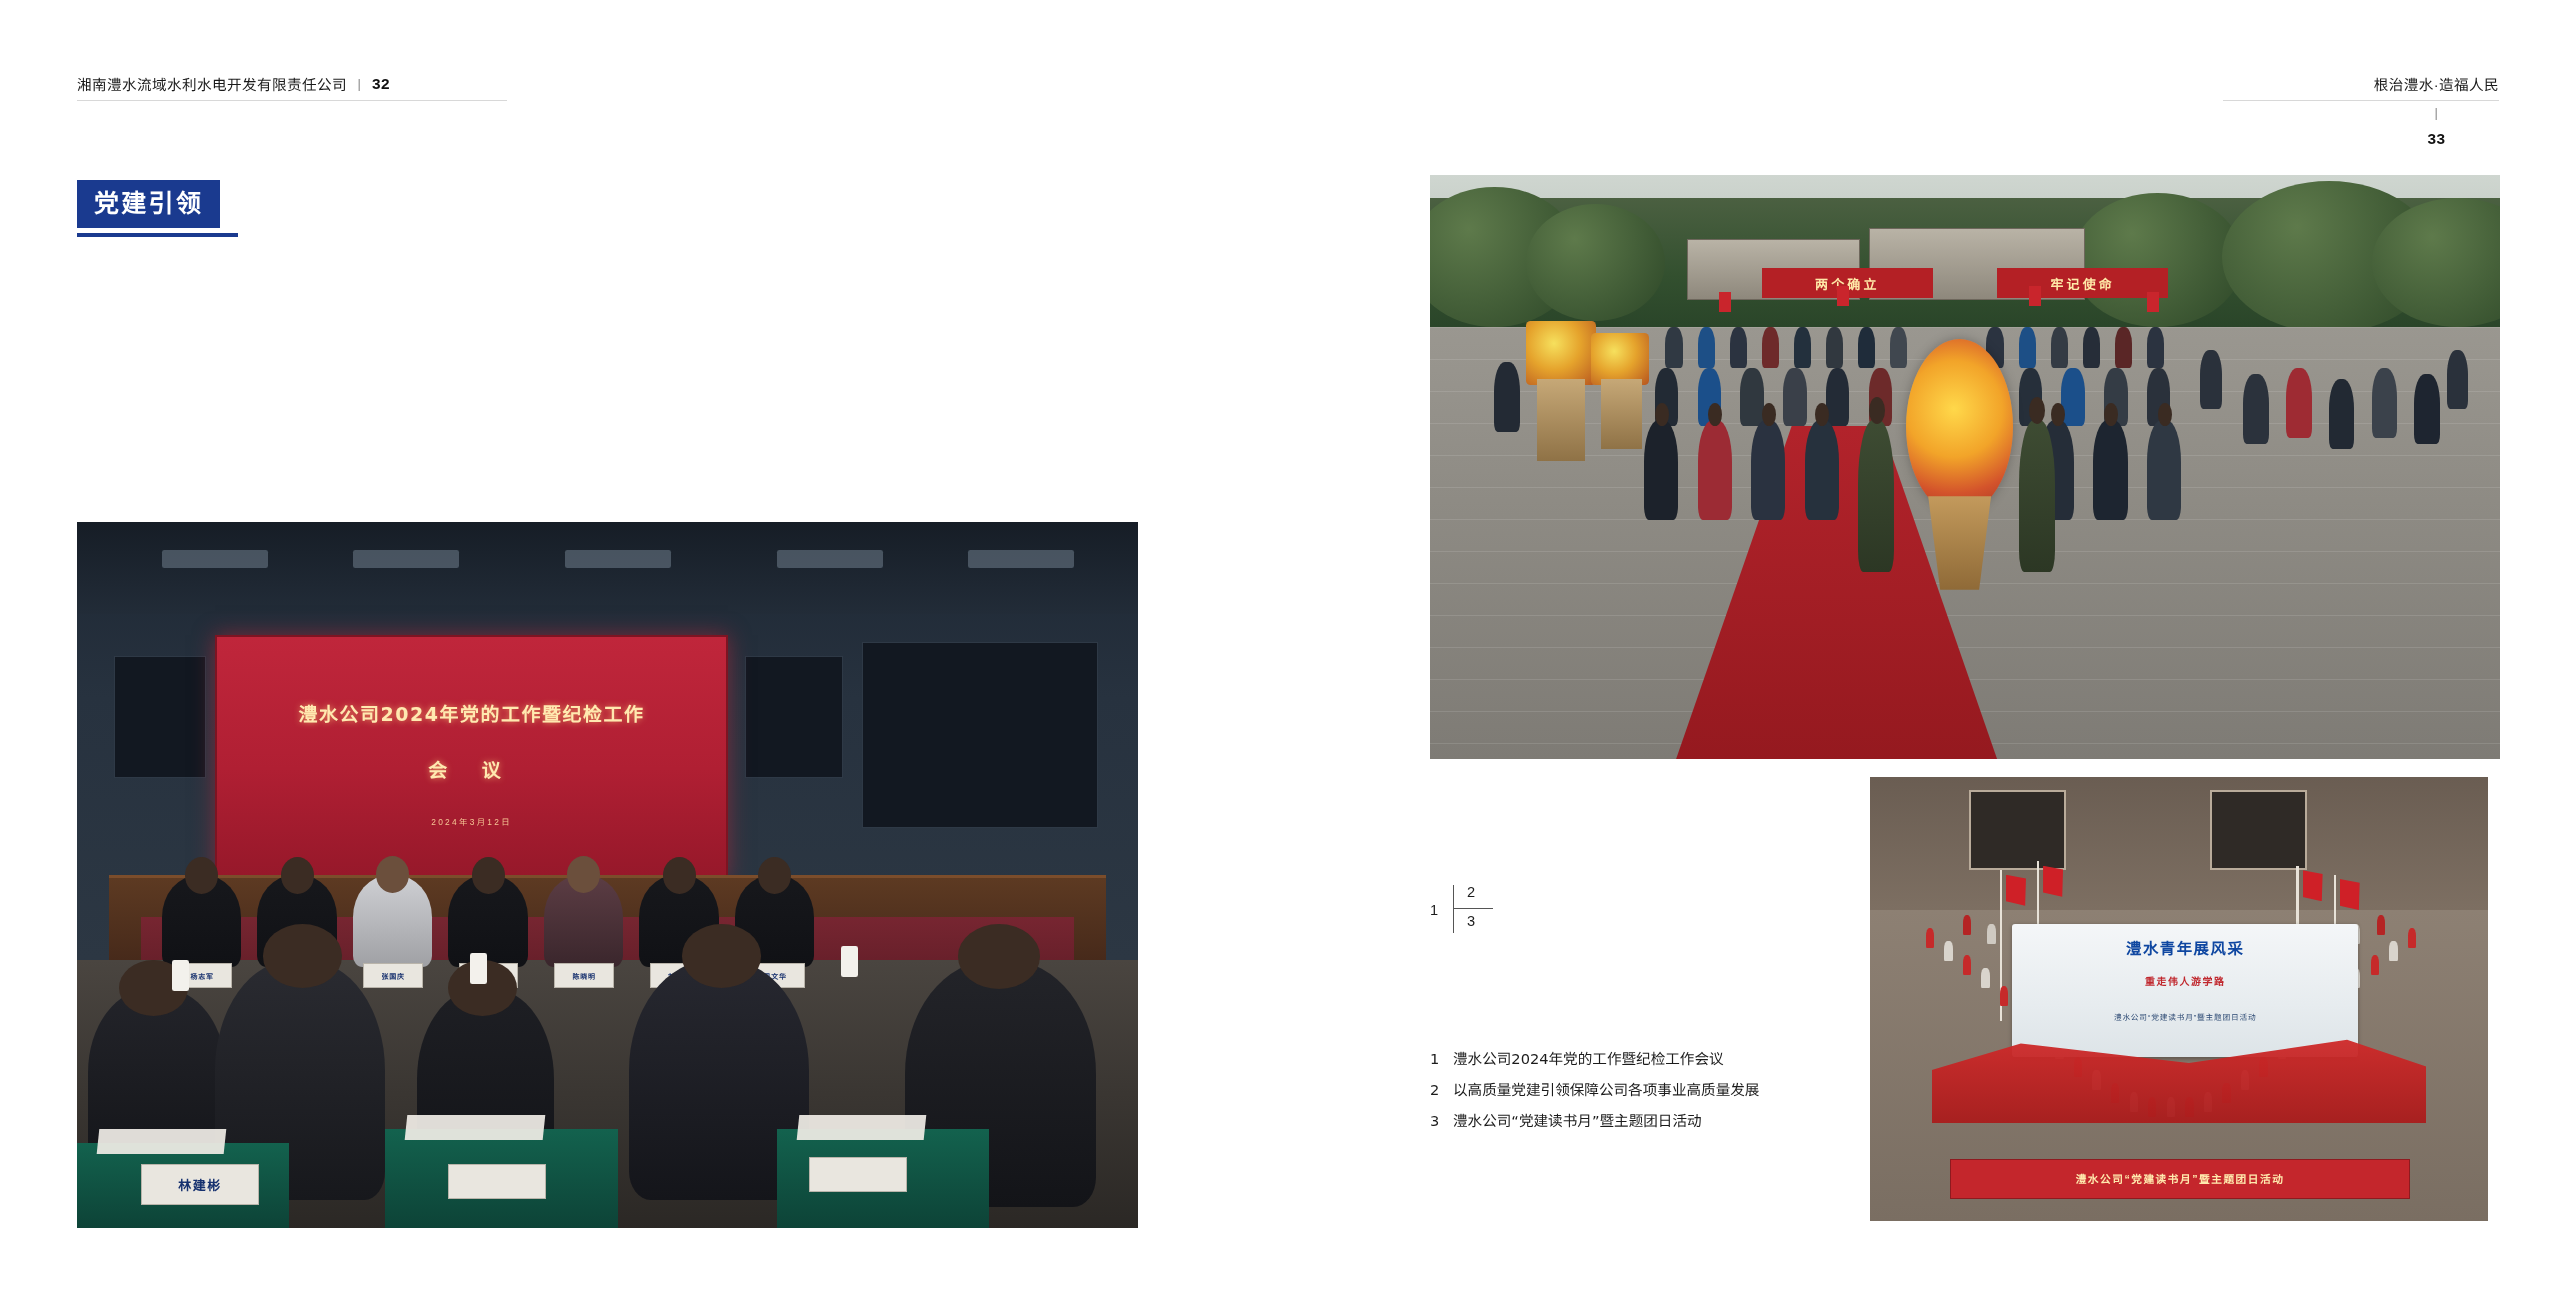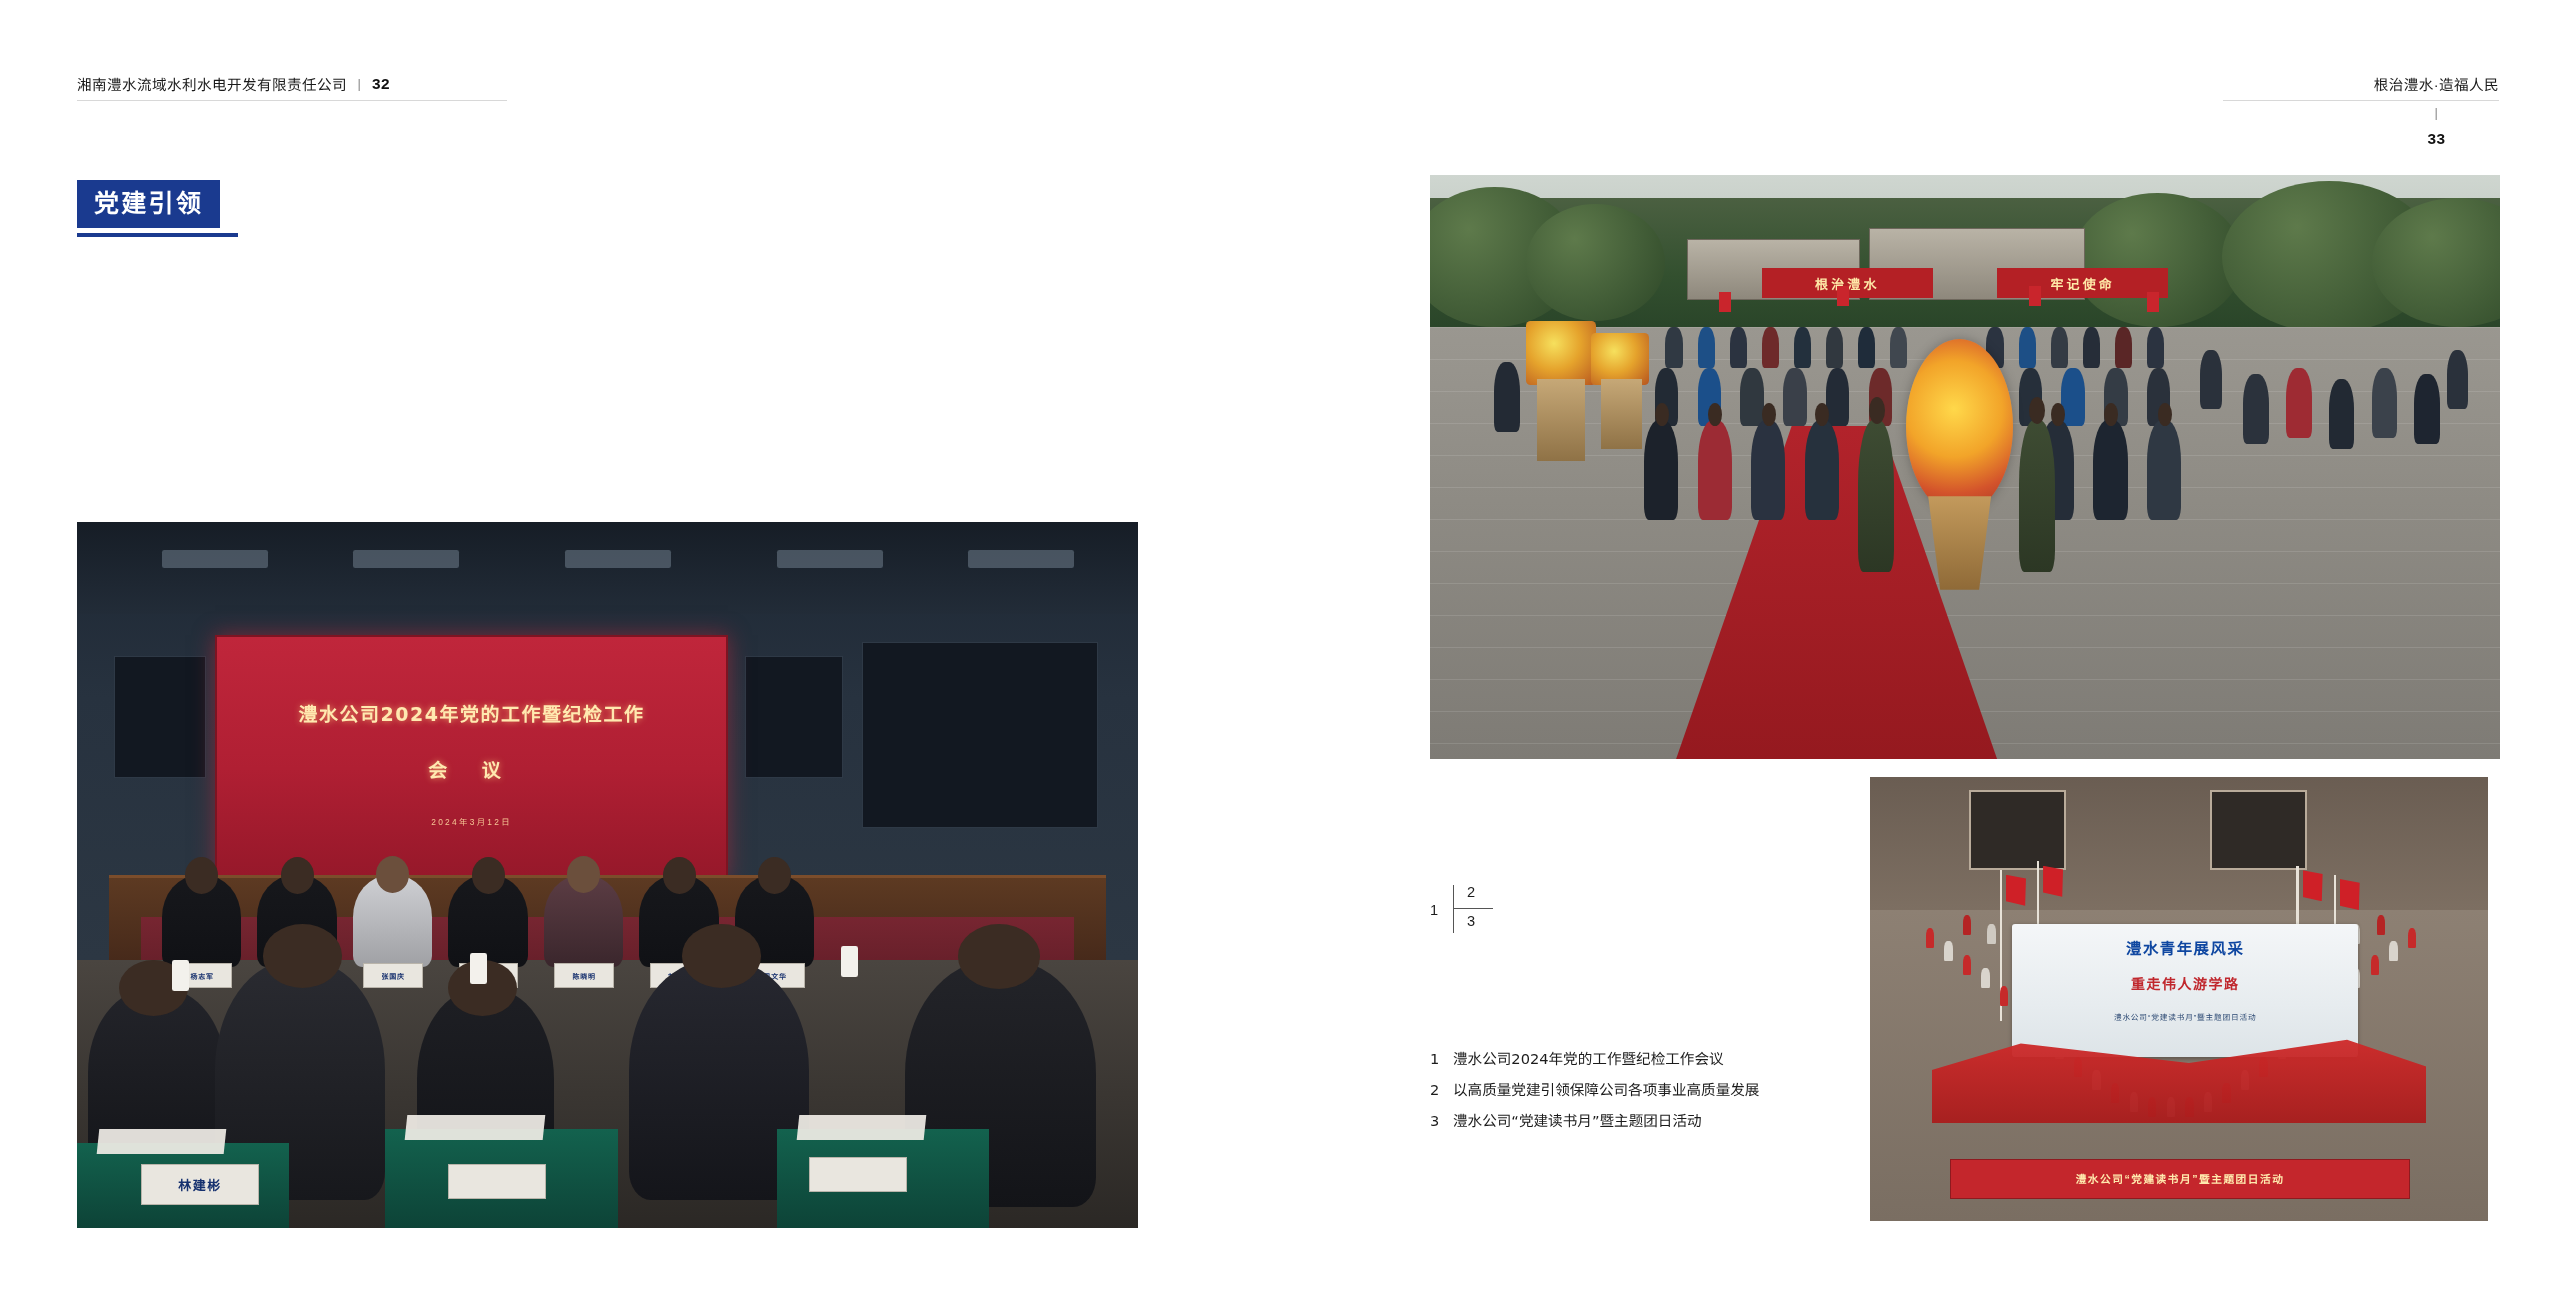--- a/index.html
+++ b/index.html
@@ -260,21 +260,21 @@
     border-radius: 3.1px;
     box-shadow: 0 1.5px 4.6px rgba(0,0,0,.3);
   }
   .yf-b-t1 {
     position: absolute; left: 0; right: 0; top: 9%;
     text-align: center; font-size: 15.4px; font-weight: bold;
     color: #0f47a1; letter-spacing: 1.5px;
   }
   .yf-b-t2 {
     position: absolute; left: 0; right: 0; top: 37%;
-    text-align: center; font-size: 14px; font-weight: bold;
+    text-align: center; font-size: 10px; font-weight: bold;
     color: #c0272d; letter-spacing: 1.5px;
   }
   .yf-b-t3 {
     position: absolute; left: 0; right: 0; top: 66%;
     text-align: center; font-size: 7.7px; color: #2d4a74; letter-spacing: 0.8px;
   }
   .yf-red-wave {
     position: absolute; left: 10%; top: 58%; width: 80%; height: 20%;
     background: linear-gradient(180deg,#d12a2a,#a91c1c);
     clip-path: polygon(0% 40%, 18% 10%, 52% 32%, 84% 6%, 100% 36%, 100% 100%, 0% 100%);
@@ -443,21 +443,21 @@
       <div class="ms-trees"></div>
       <div class="ms-treeblob" style="left:-2%; top:2%;  width:16%; height:24%;"></div>
       <div class="ms-treeblob" style="left:9%;  top:5%;  width:13%; height:20%;"></div>
       <div class="ms-treeblob" style="left:60%; top:3%;  width:16%; height:23%;"></div>
       <div class="ms-treeblob" style="left:74%; top:1%;  width:20%; height:26%;"></div>
       <div class="ms-treeblob" style="left:88%; top:4%;  width:16%; height:22%;"></div>
 
       <div class="ms-bldg" style="left:24%; top:11%; width:16%; height:10%;"></div>
       <div class="ms-bldg" style="left:41%; top:9%;  width:20%; height:12%;"></div>
 
-      <div class="ms-banner" style="left:31%; top:16%; width:16%; height:5%;">根治澧水</div>
+      <div class="ms-banner" style="left:31%; top:16%; width:16%; height:5%;">两个确立</div>
       <div class="ms-banner" style="left:53%; top:16%; width:16%; height:5%;">牢记使命</div>
 
       <div class="ms-ground"></div>
       <div class="ms-ground-lines"></div>
       <div class="ms-carpet"></div>
 
       <div class="ms-flag" style="left:27%; top:20%;"></div>
       <div class="ms-flag" style="left:38%; top:19%;"></div>
       <div class="ms-flag" style="left:56%; top:19%;"></div>
       <div class="ms-flag" style="left:67%; top:20%;"></div>

